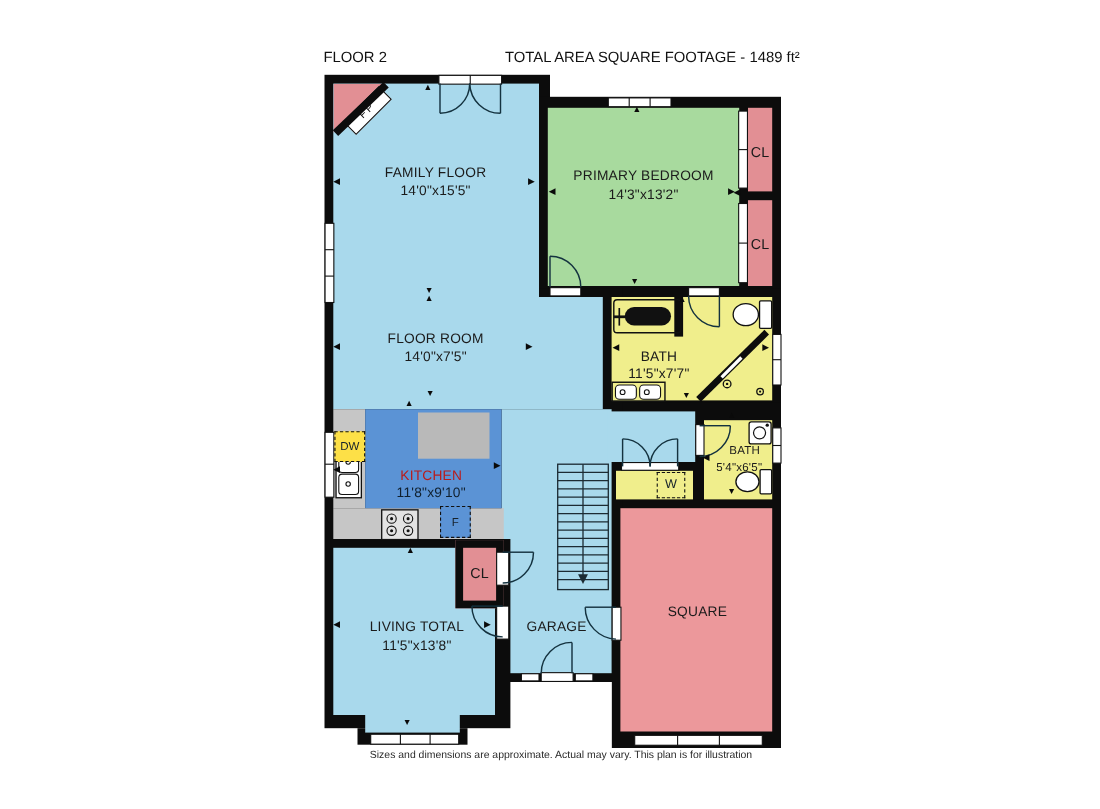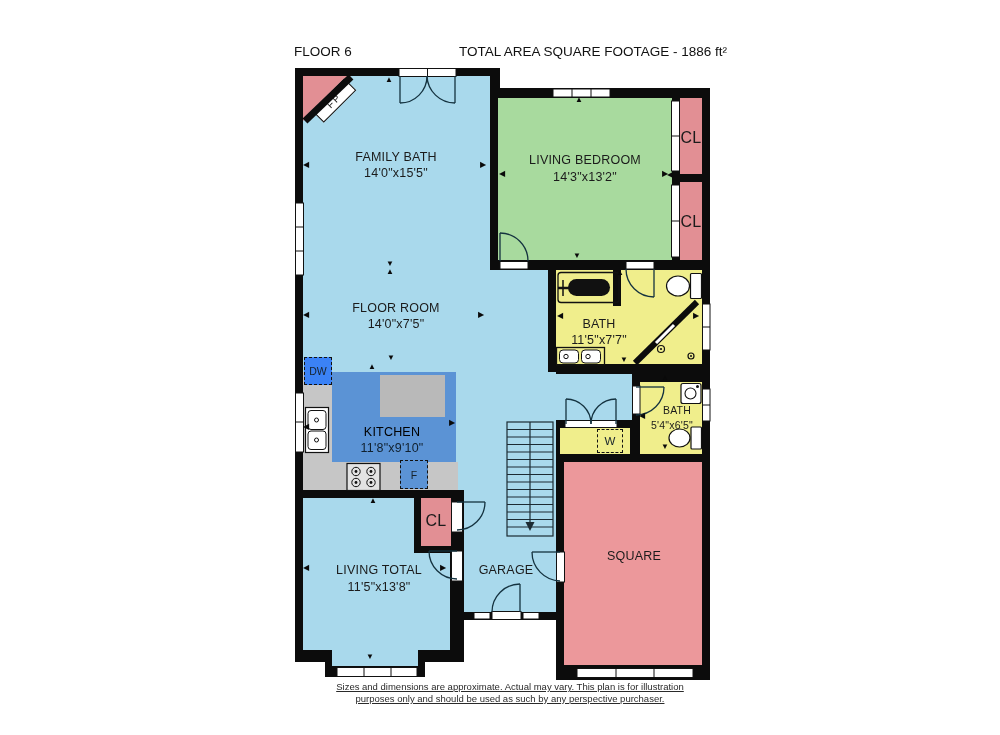--- a/index.html
+++ b/index.html
@@ -11,41 +11,41 @@
   .lb{background:#a9d9ec;}
   .grn{background:#a8da9e;}
   .yel{background:#f0ee8c;}
   .pnkC{background:#e28f94;}
   .pnkG{background:#ec989b;}
   .gry{background:#c6c6c6;}
   .gry2{background:#b9b9b9;}
   .kblue{background:#5b93d5;}
   .lab{position:absolute;transform:translate(-50%,-50%);white-space:nowrap;
        font-size:12.5px;color:#1b1b1b;letter-spacing:.2px;}
-  .lab.small{font-size:16px;}
+  .lab.small{font-size:13px;}
   .lab.tiny{font-size:10.5px;}
   .hdr{position:absolute;font-size:13.5px;color:#111;white-space:nowrap;}
   .ar{position:absolute;font-size:8px;color:#0a0a0a;line-height:1;transform:translate(-50%,-50%);}
   .dashbox{position:absolute;border:1.6px dashed #111;box-sizing:border-box;
            display:flex;align-items:center;justify-content:center;font-size:10.5px;color:#16222b;}
   .clbox{position:absolute;border:7px solid #0c0c0c;background:#e28f94;box-sizing:border-box;}
   .fp-tri{position:absolute;background:#e28f94;clip-path:polygon(0 0,100% 0,0 100%);}
   .fp-box{position:absolute;background:#fff;border:1.5px solid #111;box-sizing:border-box;
           transform:rotate(-45deg);display:flex;align-items:center;justify-content:center;
           font-size:9.5px;letter-spacing:2px;color:#111;}
-  .disc{position:absolute;text-align:center;font-size:9.5px;line-height:1.25;color:#2a2a2a;text-decoration:underline;}
+  .disc{position:absolute;text-align:center;font-size:9.5px;line-height:1.25;color:#2a2a2a;}
   svg.overlay{position:absolute;left:0;top:0;pointer-events:none;}
 </style>
 </head>
 <body>
 
 <div class="page">
 
-  <div class="hdr" style="left:294px;top:44px;">FLOOR 6</div>
-  <div class="hdr" style="left:459px;top:44px;">TOTAL AREA SQUARE FOOTAGE - 1886 ft²</div>
+  <div class="hdr" style="left:294px;top:44px;">FLOOR 2</div>
+  <div class="hdr" style="left:459px;top:44px;">TOTAL AREA SQUARE FOOTAGE - 1489 ft²</div>
 
   <div class="blk" style="left:295px;top:68px;width:205px;height:594px;"></div>
   <div class="blk" style="left:325px;top:662px;width:100px;height:15px;"></div>
   <div class="blk" style="left:490px;top:88px;width:220px;height:182px;"></div>
   <div class="blk" style="left:545px;top:262px;width:165px;height:112px;"></div>
   <div class="blk" style="left:550px;top:366px;width:160px;height:96px;"></div>
   <div class="blk" style="left:556px;top:454px;width:154px;height:226px;"></div>
   <div class="blk" style="left:450px;top:262px;width:116px;height:358px;"></div>
 
   <div class="wht" style="left:464px;top:620px;width:92px;height:60px;"></div>
@@ -215,39 +215,39 @@
         <circle cx="356" cy="471.5" r="1.4" fill="#111" stroke="none"></circle>
       <circle cx="371" cy="471.5" r="4.2" fill="none" stroke-width="1"></circle>
         <circle cx="371" cy="471.5" r="1.4" fill="#111" stroke="none"></circle>
       <circle cx="356" cy="482.5" r="4.2" fill="none" stroke-width="1"></circle>
         <circle cx="356" cy="482.5" r="1.4" fill="#111" stroke="none"></circle>
       <circle cx="371" cy="482.5" r="4.2" fill="none" stroke-width="1"></circle>
         <circle cx="371" cy="482.5" r="1.4" fill="#111" stroke="none"></circle>
     </g>
   </svg>
 
-  <div class="dashbox" style="left:304px;top:357px;width:28px;height:28px;background:#3b82f6;">
+  <div class="dashbox" style="left:304px;top:392px;width:28px;height:28px;background:#fde047;">
     <span>DW</span>
   </div>
   <div class="dashbox" style="left:400px;top:460px;width:28px;height:29px;background:#5b93d5;">
     <span>F</span>
   </div>
   <div class="dashbox" style="left:597px;top:429px;width:26px;height:24px;background:#f0ee8c;font-size:11.5px;">
     <span>W</span>
   </div>
 
-  <div class="lab" style="left:396px;top:157px;">FAMILY BATH</div>
+  <div class="lab" style="left:396px;top:157px;">FAMILY FLOOR</div>
   <div class="lab" style="left:396px;top:173px;">14'0"x15'5"</div>
-  <div class="lab" style="left:585px;top:160px;">LIVING BEDROOM</div>
+  <div class="lab" style="left:585px;top:160px;">PRIMARY BEDROOM</div>
   <div class="lab" style="left:585px;top:177px;">14'3"x13'2"</div>
   <div class="lab small" style="left:691px;top:138px;">CL</div>
   <div class="lab small" style="left:691px;top:222px;">CL</div>
   <div class="lab" style="left:396px;top:308px;">FLOOR ROOM</div>
   <div class="lab" style="left:396px;top:324px;">14'0"x7'5"</div>
-  <div class="lab" style="left:392px;top:432px;color:#000000;">KITCHEN</div>
+  <div class="lab" style="left:392px;top:432px;color:#b91c1c;">KITCHEN</div>
   <div class="lab" style="left:392px;top:448px;color:#10202e;">11'8"x9'10"</div>
   <div class="lab" style="left:599px;top:324px;">BATH</div>
   <div class="lab" style="left:599px;top:340px;">11'5"x7'7"</div>
   <div class="lab tiny" style="left:677px;top:410px;">BATH</div>
   <div class="lab tiny" style="left:672px;top:425px;">5'4"x6'5"</div>
   <div class="lab" style="left:379px;top:570px;">LIVING TOTAL</div>
   <div class="lab" style="left:379px;top:587px;">11'5"x13'8"</div>
   <div class="lab" style="left:506px;top:570px;">GARAGE</div>
   <div class="lab" style="left:634px;top:556px;">SQUARE</div>
   <div class="lab small" style="left:436px;top:521px;">CL</div>
@@ -275,16 +275,15 @@
   <div class="ar" style="left:642px;top:416px;">◀</div>
   <div class="ar" style="left:665px;top:378px;">▲</div>
   <div class="ar" style="left:665px;top:447px;">▼</div>
   <div class="ar" style="left:306px;top:568px;">◀</div>
   <div class="ar" style="left:443px;top:568px;">▶</div>
   <div class="ar" style="left:373px;top:501px;">▲</div>
   <div class="ar" style="left:370px;top:657px;">▼</div>
 
   <div class="disc" style="left:288px;top:681px;width:444px;">
     <div>Sizes and dimensions are approximate. Actual may vary. This plan is for illustration</div>
-    <div>purposes only and should be used as such by any perspective purchaser.</div>
   </div>
 
 </div>
 
 </body></html>

